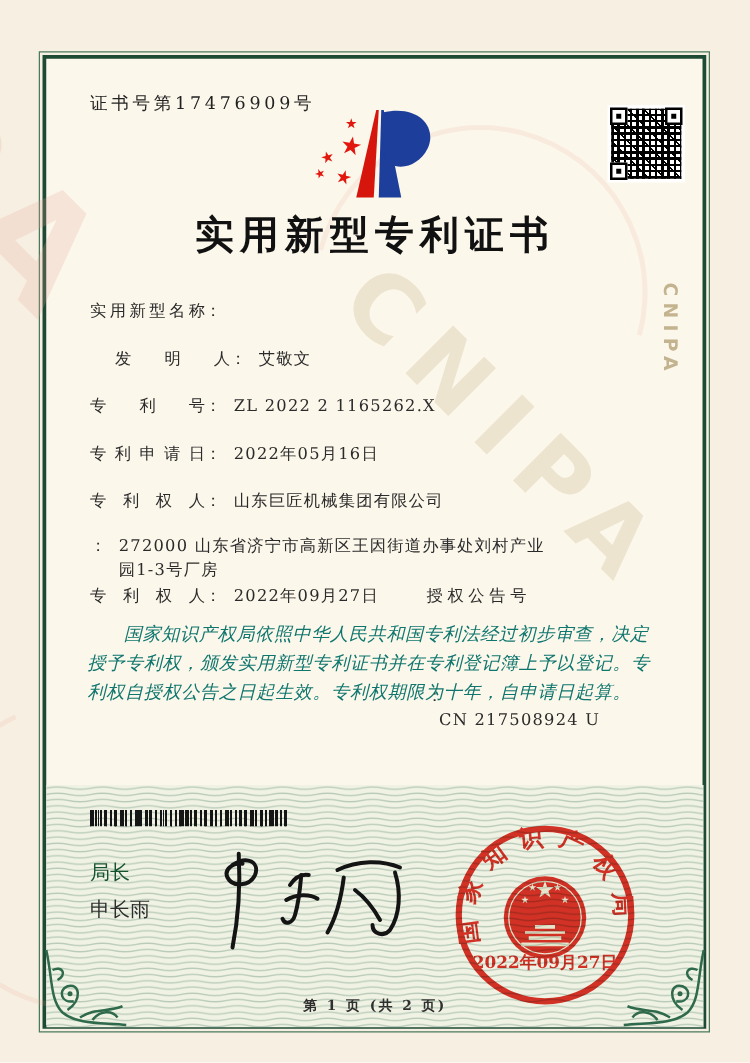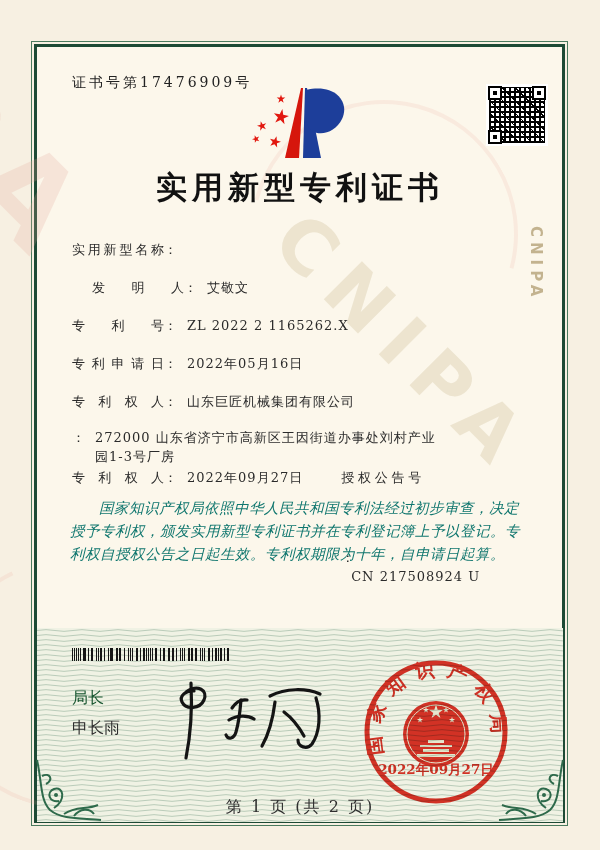--- a/index.html
+++ b/index.html
@@ -66,21 +66,21 @@
      font-family:Liberation Serif, serif; color:#14532d;}
   .sig-name{position:absolute; left:72px; top:718px; font-size:16px; z-index:2;
      font-family:"DejaVu Sans","Liberation Sans",sans-serif; color:#2d2d2d;}
   .sig-hand{position:absolute; left:158px; top:680px; z-index:2;}
   
   .seal{position:absolute; left:362px; top:658px; z-index:3; opacity:0.93; mix-blend-mode:multiply;}
   
   .orn{position:absolute; top:756px; z-index:2;}
   .orn-l{left:34px;} .orn-r{left:496px; transform:scaleX(-1);}
   .footer-page{position:absolute; left:0; right:0; top:797px; text-align:center;
-     font-size:16px; letter-spacing:2px; color:#2f2f2f; z-index:2;}
+     font-size:11px; letter-spacing:2px; color:#2f2f2f; z-index:2;font-weight:bold;}
 </style>
 </head>
 <body>
 
 <div id="page">
 
   <div class="wm wm-diag1">CNIPA</div>
   <div class="wm wm-diag2">CNIPA</div>
   <div class="pink-arc pa1"></div>
   <div class="pink-arc pa2"></div>

